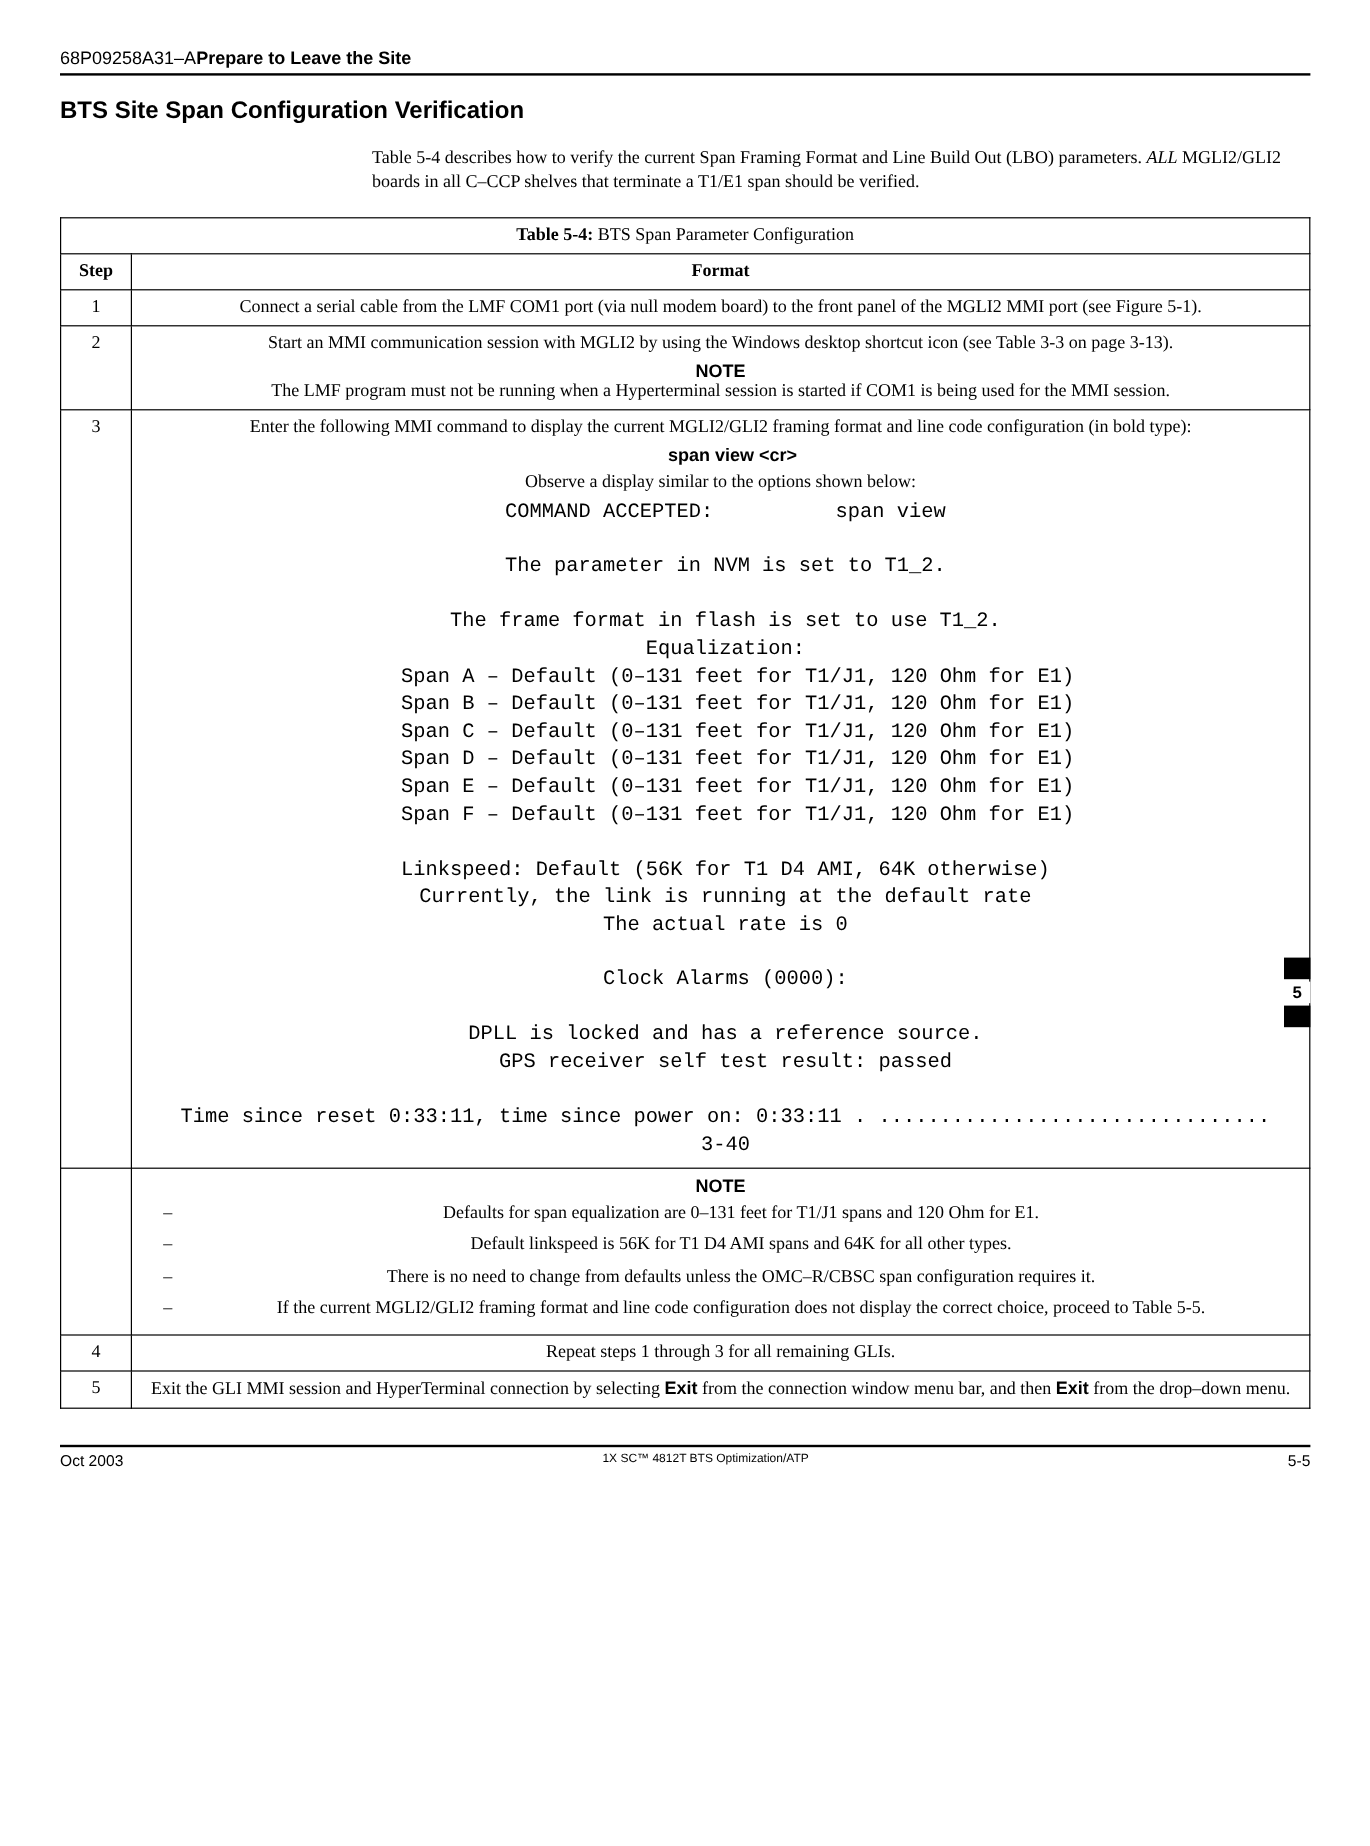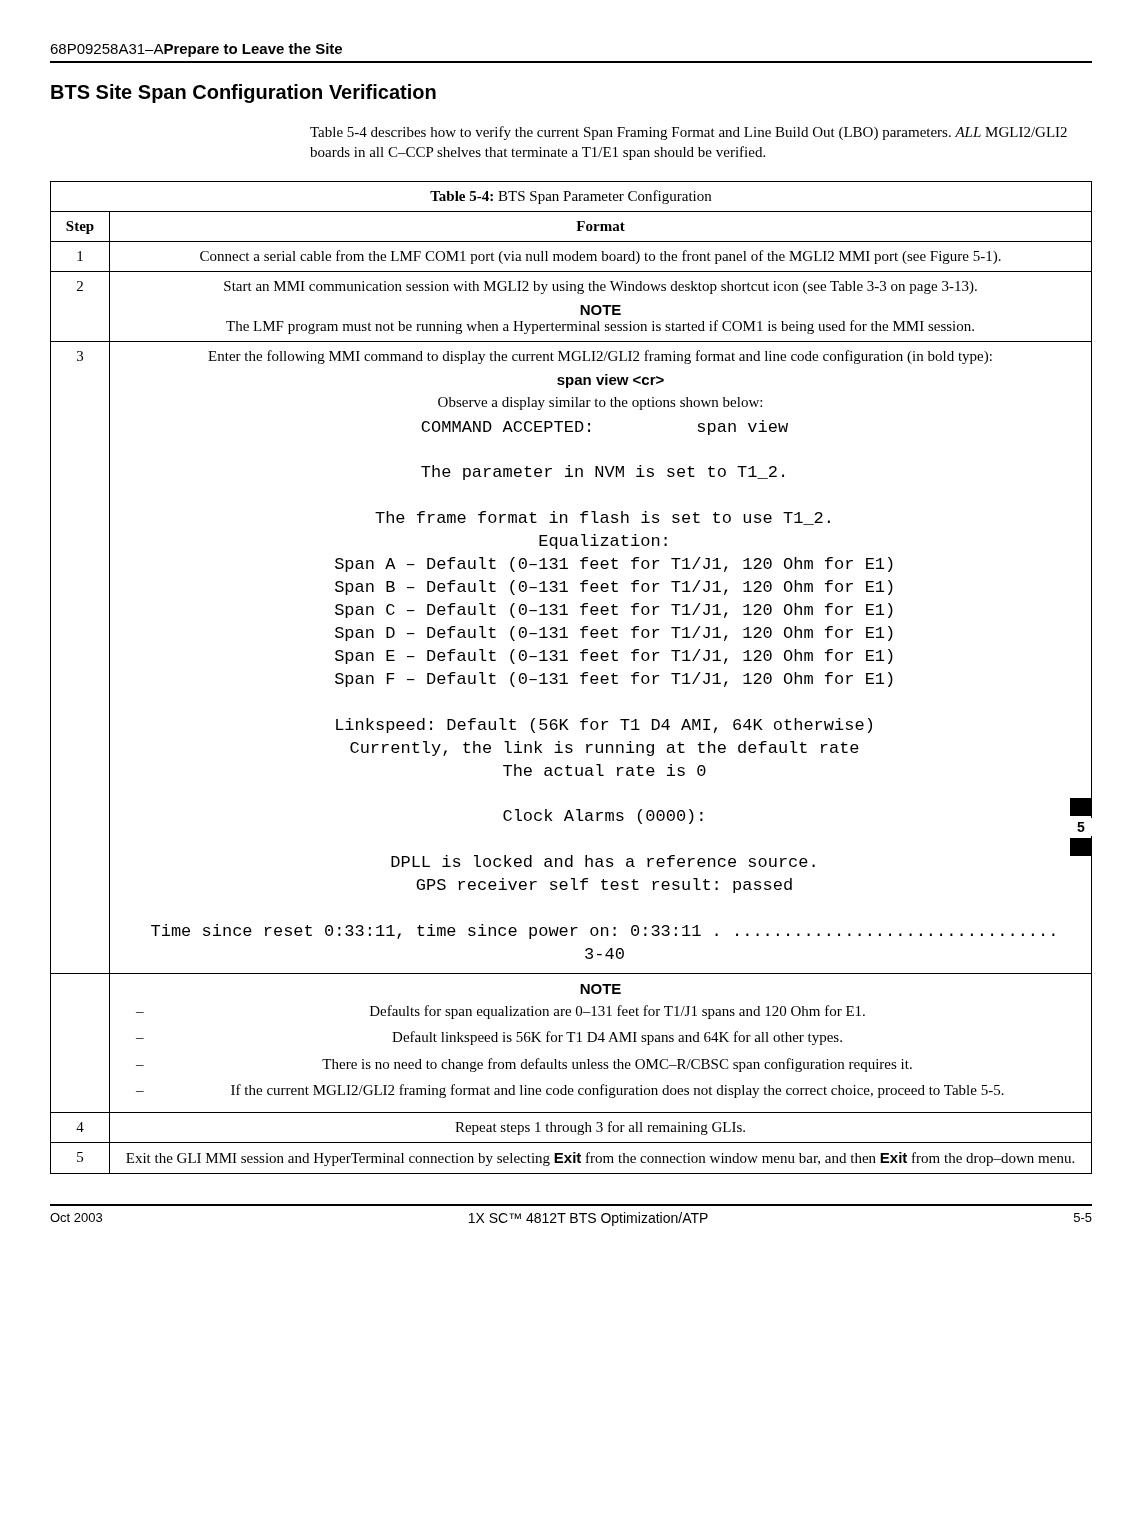--- a/index.html
+++ b/index.html
@@ -121,21 +121,21 @@
   .footer {
     display: flex;
     justify-content: space-between;
     font-family: Arial, Helvetica, sans-serif;
     font-size: 13px;
     border-top: 2px solid #000;
     padding-top: 4px;
     margin-top: 30px;
   }
   .footer .center {
-    font-size: 14px;
+    font-size: 10px;
   }
   .page-wrap { position: relative; }
 </style>
 </head>
 <body>
 
 <div class="page-wrap">
 
 <div class="header">
   <span>68P09258A31–A</span>

